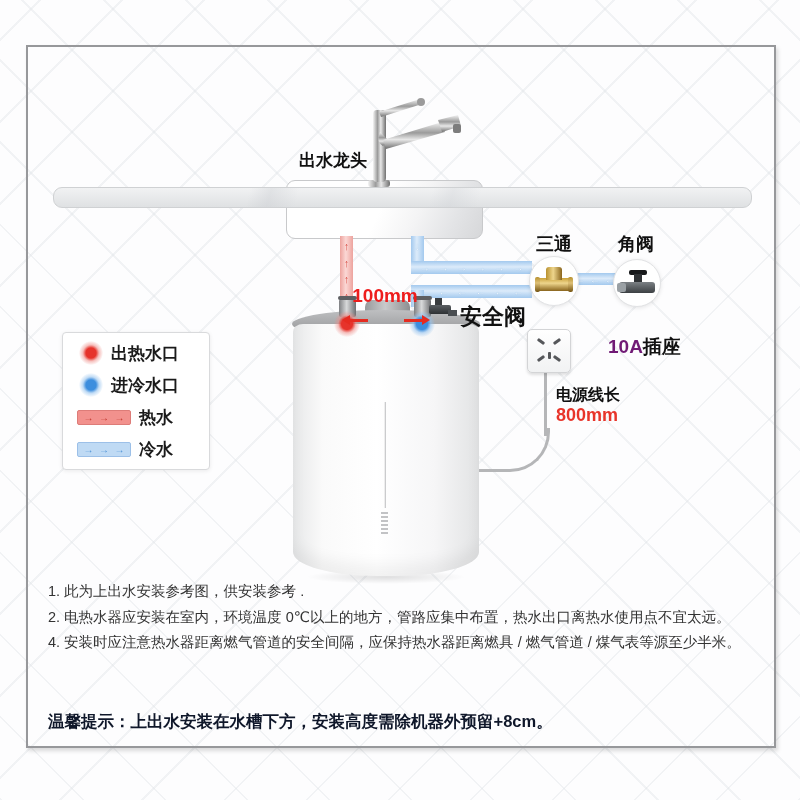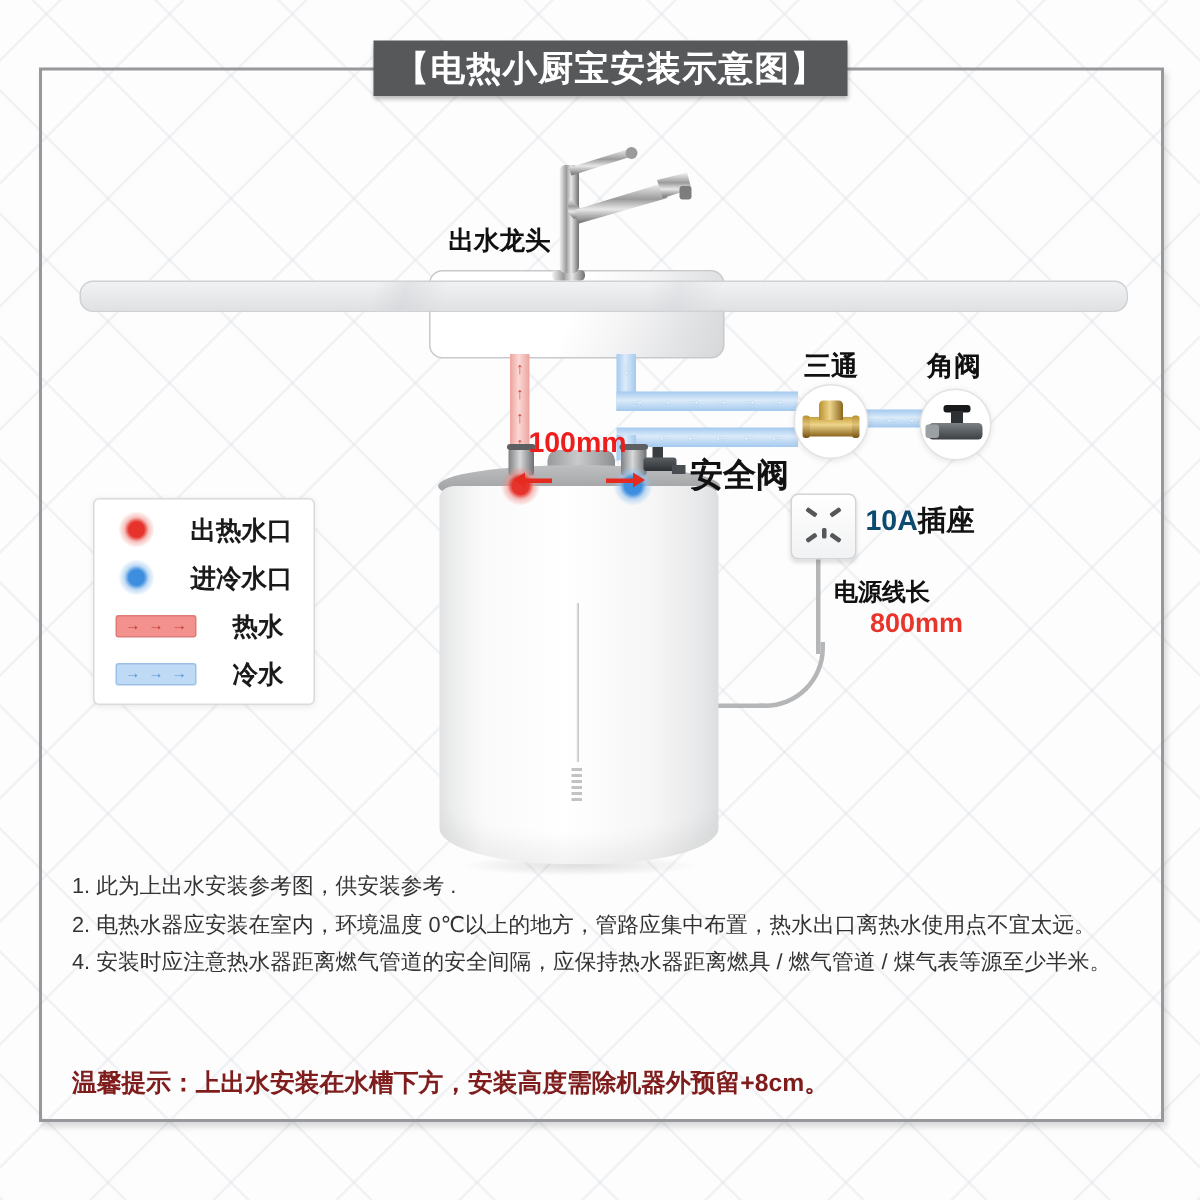--- a/index.html
+++ b/index.html
@@ -121,55 +121,54 @@
   
   .socket{left:527px;top:329px;width:42px;height:42px;border:1px solid #d3d4d6;border-radius:5px;
           background:linear-gradient(#ffffff,#f1f2f3);box-shadow:0 2px 3px rgba(0,0,0,.12);z-index:2;}
   .hole{position:absolute;background:#55575a;border-radius:1px;}
   .h-tl{left:9px;top:10px;width:8px;height:3px;transform:rotate(35deg);}
   .h-tr{right:9px;top:10px;width:8px;height:3px;transform:rotate(-35deg);}
   .h-m{left:20px;top:22px;width:3px;height:7px;}
   .h-bl{left:9px;top:27px;width:8px;height:3px;transform:rotate(-35deg);}
   .h-br{right:9px;top:27px;width:8px;height:3px;transform:rotate(35deg);}
   .socket-label{left:577px;top:334px;font-size:19px;}
-  .red-txt{color:#0c4a6e;}
+  .red-txt{color:#701a75;margin-left:31px;}
   .cord-v{left:544px;top:371px;width:3px;height:65px;background:#b5b6b8;z-index:1;}
   .cord-bend{left:506px;top:428px;width:41px;height:41px;border-right:3px solid #b5b6b8;
              border-bottom:3px solid #b5b6b8;border-bottom-right-radius:40px;z-index:1;}
   .cord-h{left:478px;top:469px;width:32px;height:3px;background:#b5b6b8;z-index:1;}
   .cord-label{left:556px;top:385px;font-size:16px;}
-  .cord-value{left:556px;top:405px;font-size:18px;color:#e8342a;font-weight:bold;z-index:8;margin-left:24px;}
+  .cord-value{left:556px;top:405px;font-size:18px;color:#e8342a;font-weight:bold;z-index:8;}
 
   
   .legend{left:62px;top:332px;width:146px;height:128px;background:#fff;border:1px solid #d9dadc;
           border-radius:4px;box-shadow:0 1px 4px rgba(0,0,0,.08);z-index:2;
           display:grid;grid-template-rows:repeat(4,1fr);padding:4px 0;}
-  .leg-row{display:flex;align-items:center;gap:24px;padding-left:14px;}
+  .leg-row{display:flex;align-items:center;gap:8px;padding-left:14px;}
   .leg-label{font-size:17px;font-weight:600;color:#1a1a1a;white-space:nowrap;}
   .leg-dot{width:24px;height:24px;border-radius:50%;flex:0 0 auto;margin-left:2px;}
   .leg-dot.hot{background:radial-gradient(circle,#e6332b 0 30%,rgba(238,140,135,.55) 48%,rgba(255,255,255,0) 72%);}
   .leg-dot.cold{background:radial-gradient(circle,#3d8ede 0 30%,rgba(150,195,238,.6) 48%,rgba(255,255,255,0) 72%);}
   .leg-bar{width:52px;height:13px;flex:0 0 auto;border-radius:2px;display:flex;align-items:center;
            justify-content:space-evenly;font-size:10px;font-weight:bold;}
   .leg-bar.hot{background:#f2918d;border:1px solid #dd7c78;color:#c0362d;}
   .leg-bar.cold{background:#bfdaf4;border:1px solid #9cc0e8;color:#4f93d6;}
 
   
   .tips{left:48px;top:579px;width:716px;color:#333;z-index:8;}
   .tips-heading{font-size:19px;font-weight:bold;color:#0d0d0d;margin-bottom:7px;}
   .tip-item{font-size:14.5px;line-height:25.5px;white-space:nowrap;}
-  .warning{left:48px;top:711px;font-size:16.5px;font-weight:bold;color:#7f1d1d;z-index:8;white-space:nowrap;}
+  .warning{left:48px;top:711px;font-size:16.5px;font-weight:bold;color:#0f172a;z-index:8;white-space:nowrap;}
 </style>
 </head>
 <body>
 
 <div id="stage">
 
   <div class="abs frame"></div>
-  <div class="abs title">【电热小厨宝安装示意图】</div>
 
   <svg class="abs faucet" width="115" height="95" viewBox="0 0 115 95">
     <defs>
       <linearGradient id="chromeV" x1="0" y1="0" x2="1" y2="0">
         <stop offset="0" stop-color="#f4f4f4"></stop>
           <stop offset=".35" stop-color="#9b9b9b"></stop>
         <stop offset=".6" stop-color="#e8e8e8"></stop>
           <stop offset="1" stop-color="#6f6f6f"></stop>
       </linearGradient>
       <linearGradient id="chromeH" x1="0" y1="0" x2="0" y2="1">

